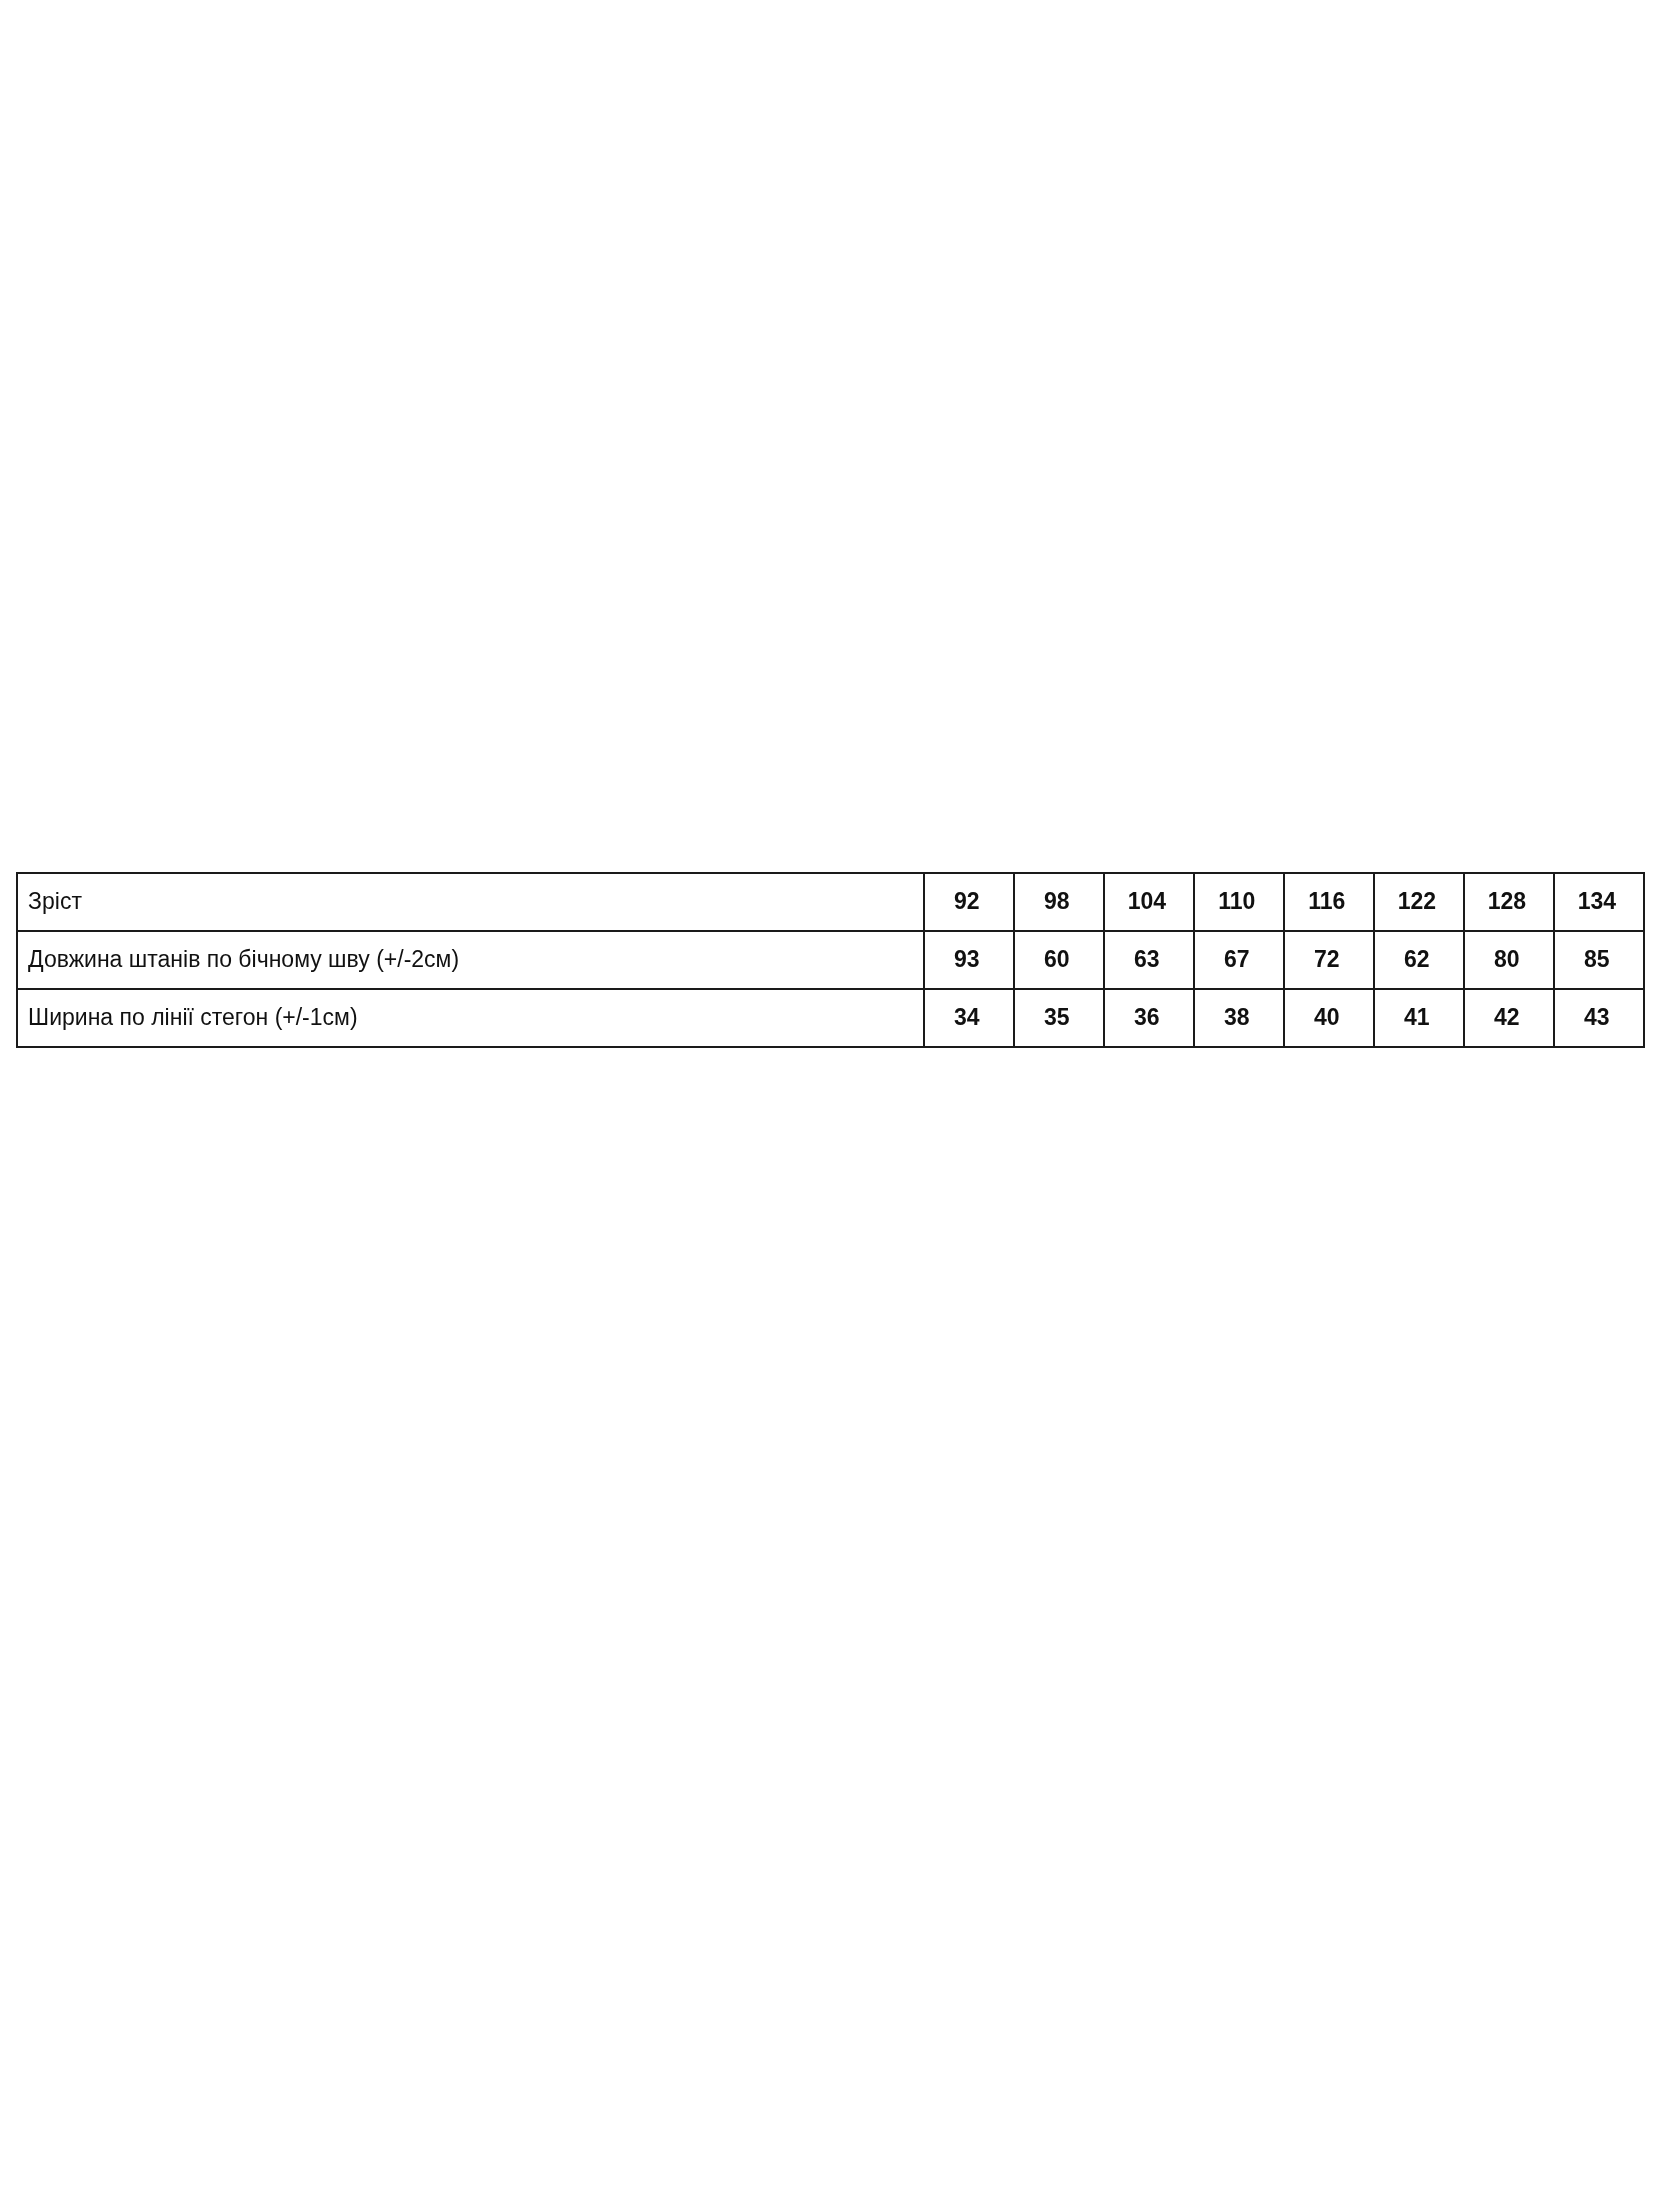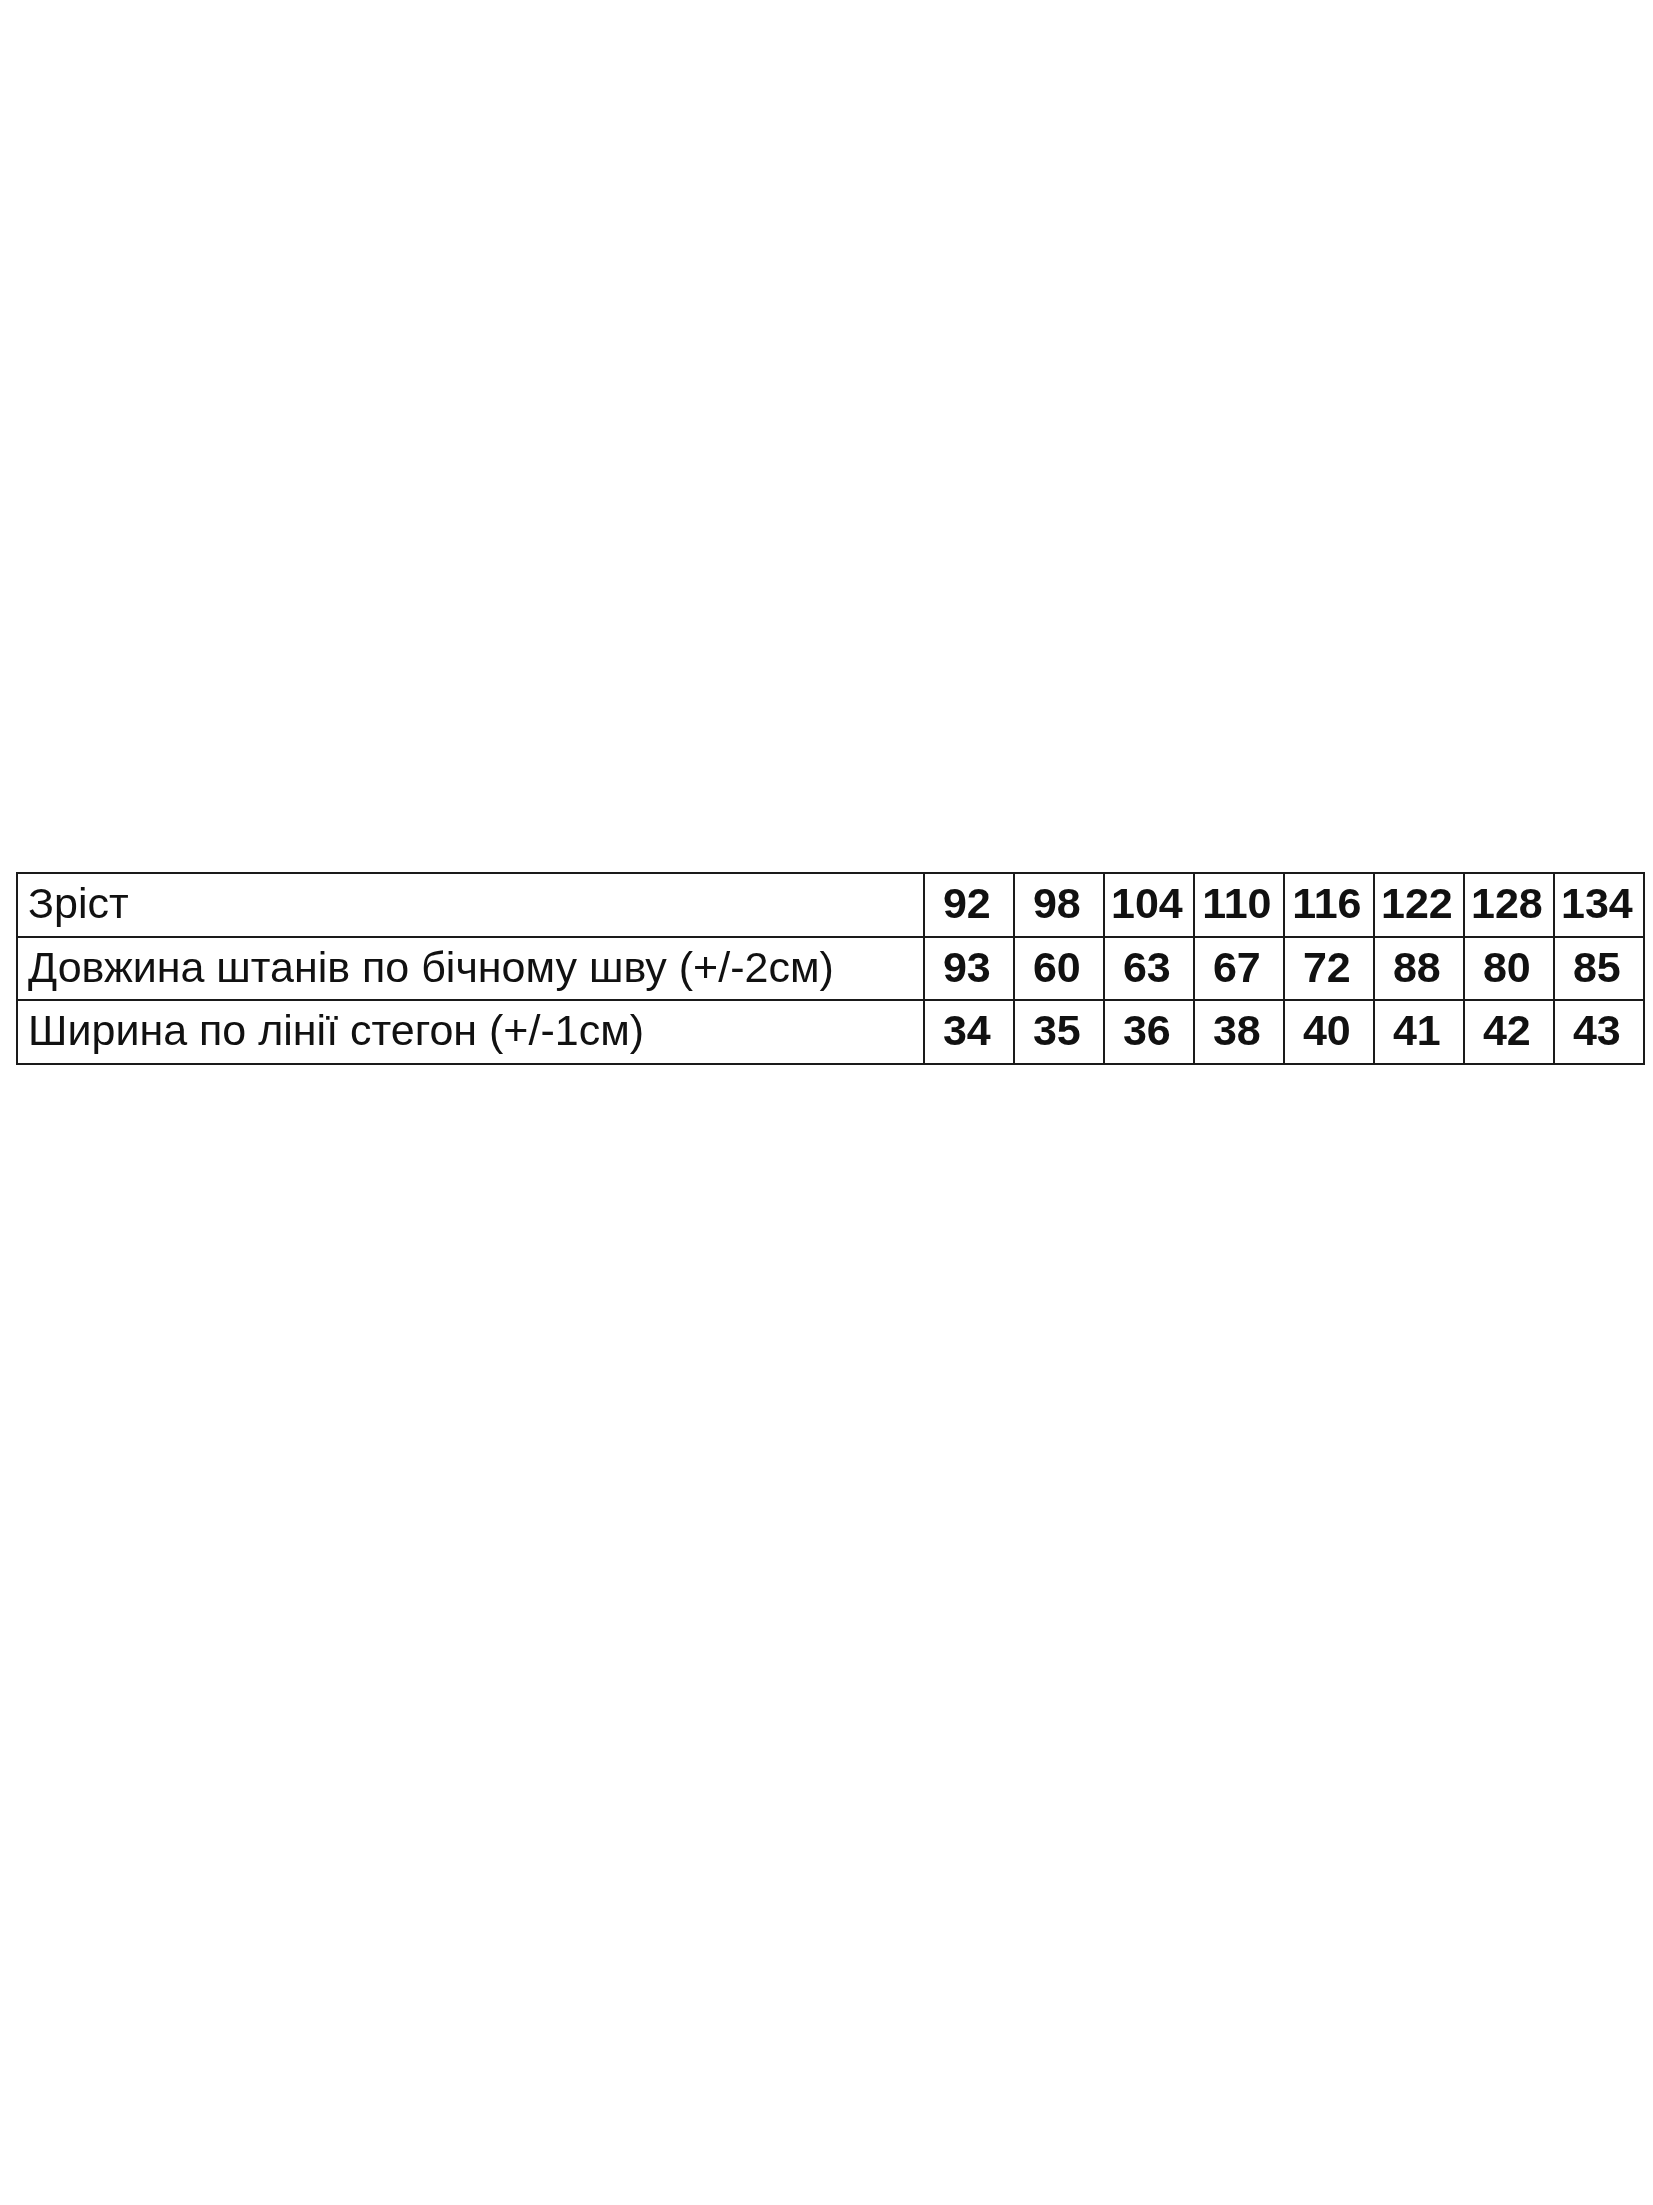--- a/index.html
+++ b/index.html
@@ -23,21 +23,21 @@
   }
   table.size-table {
     border-collapse: collapse;
     border-spacing: 0;
     table-layout: fixed;
     width: 1625px;
     background: #ffffff;
   }
   table.size-table td {
     border: 2.5px solid #1a1a1a;
-    font-size: 43px;
+    font-size: 23px;
     line-height: 1.05;
     font-family: "Liberation Sans", sans-serif;
     color: #111111;
     padding: 7.4px 4.9px 9px 4.9px;
     white-space: nowrap;
     vertical-align: middle;
     box-sizing: border-box;
     height: 58px;
   }
   table.size-table td.label {
@@ -77,21 +77,21 @@
           <td class="val wide">128</td>
           <td class="val wide">134</td>
         </tr>
         <tr>
           <td class="label">Довжина штанів по бічному шву (+/-2см)</td>
           <td class="val">93</td>
           <td class="val">60</td>
           <td class="val">63</td>
           <td class="val">67</td>
           <td class="val">72</td>
-          <td class="val">88</td>
+          <td class="val">62</td>
           <td class="val">80</td>
           <td class="val">85</td>
         </tr>
         <tr>
           <td class="label">Ширина по лінії стегон (+/-1см)</td>
           <td class="val">34</td>
           <td class="val">35</td>
           <td class="val">36</td>
           <td class="val">38</td>
           <td class="val">40</td>

